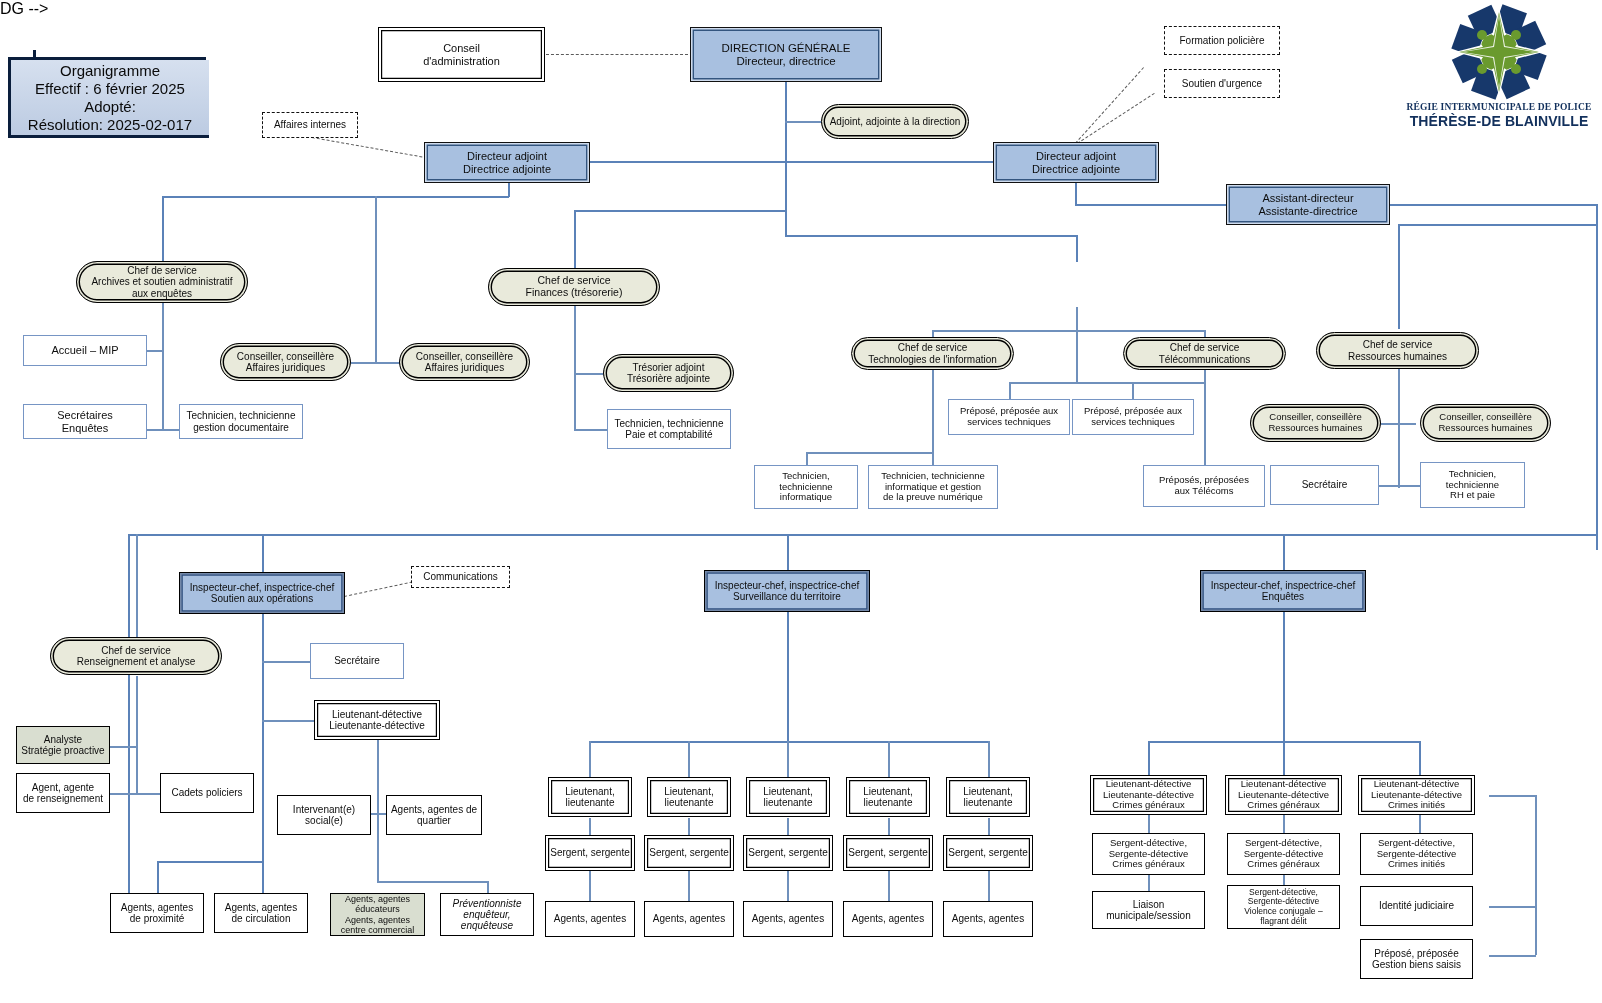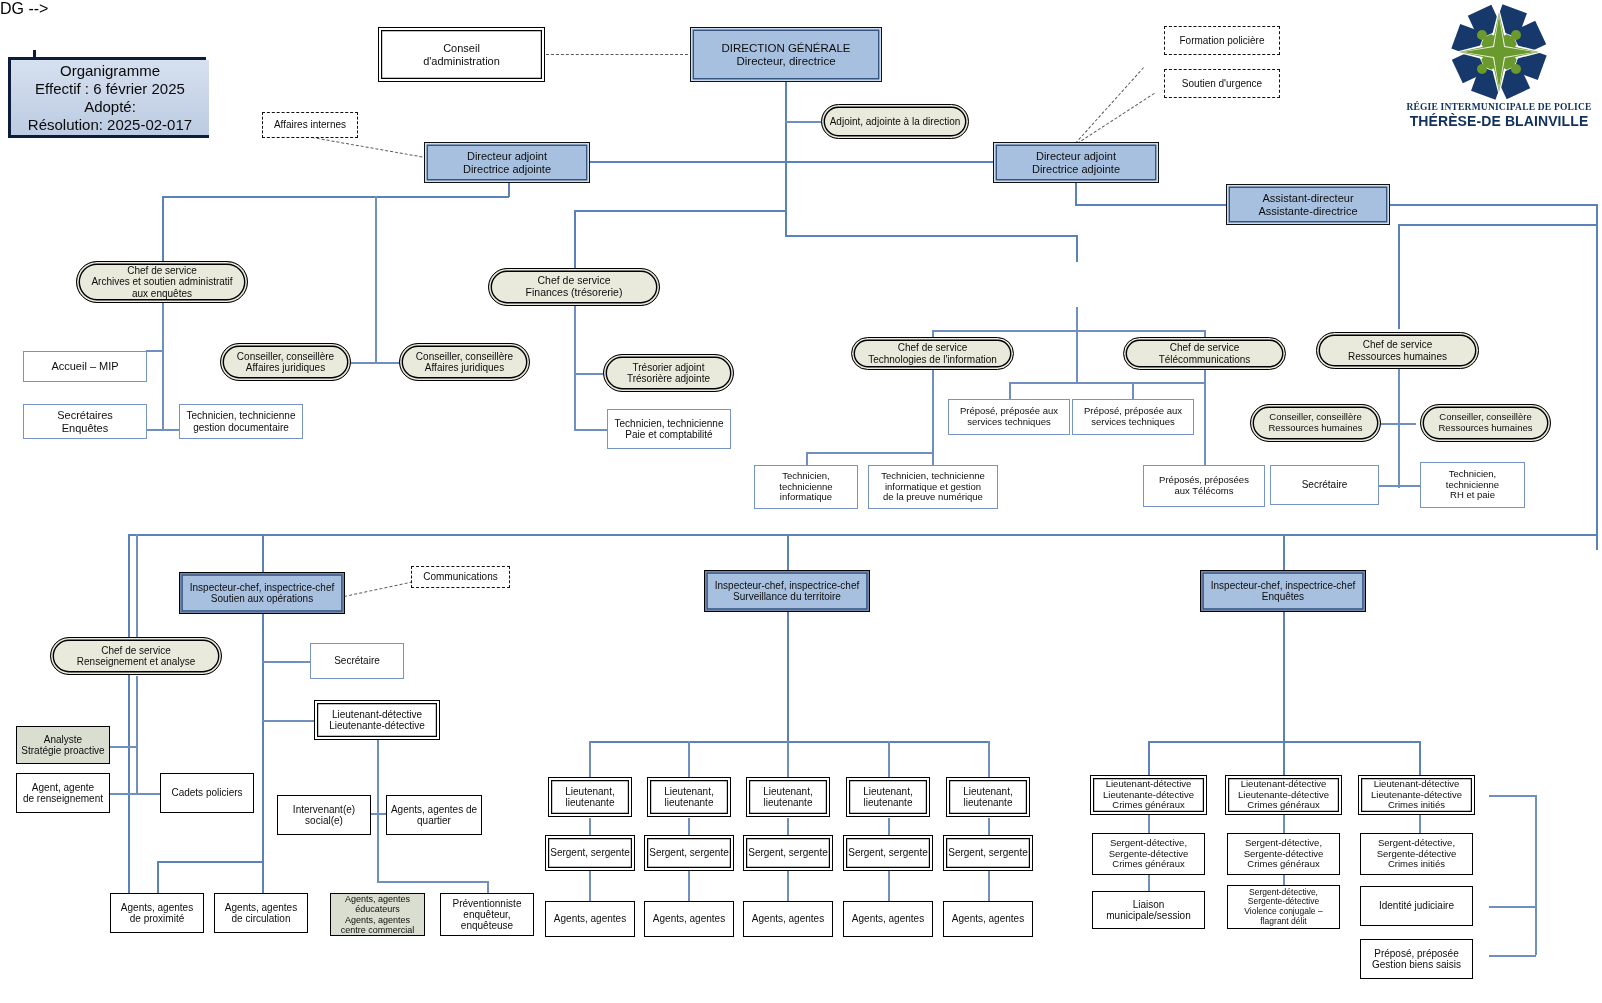--- a/index.html
+++ b/index.html
@@ -289,21 +289,21 @@
     <span>Assistant-directeur
 Assistante-directrice</span>
   </div>
 
   
   <div class="node b-round" style="left:76px;top:261px;width:172px;height:42px;font-size:10px;">
     <span>Chef de service
 Archives et soutien administratif
 aux enquêtes</span>
   </div>
-  <div class="node b-thinblue" style="left:23px;top:335px;width:124px;height:31px;margin-top:16px;">
+  <div class="node b-thinblue" style="left:23px;top:335px;width:124px;height:31px;">
     <span>Accueil – MIP</span>
   </div>
   <div class="node b-thinblue" style="left:23px;top:404px;width:124px;height:35px;">
     <span>Secrétaires
 Enquêtes</span>
   </div>
   <div class="node b-thinblue" style="left:179px;top:404px;width:124px;height:35px;font-size:10px;">
     <span>Technicien, technicienne
 gestion documentaire</span>
   </div>
@@ -429,21 +429,21 @@
   <div class="node b-thinblack" style="left:214px;top:893px;width:94px;height:40px;font-size:10px;">
     <span>Agents, agentes
 de circulation</span>
   </div>
   <div class="node b-greyfill" style="left:330px;top:893px;width:95px;height:43px;font-size:9px;">
     <span>Agents, agentes
 éducateurs
 Agents, agentes
 centre commercial</span>
   </div>
-  <div class="node b-thinblack" style="left:440px;top:893px;width:94px;height:43px;font-size:10px;">
+  <div class="node b-thinblack" style="left:440px;top:893px;width:94px;height:43px;font-size:10px;font-style:italic;">
     <span>Préventionniste
 enquêteur,
 enquêteuse</span>
   </div>
 
   
   <div class="node b-blue" style="left:704px;top:570px;width:166px;height:42px;font-size:10px;">
     <span>Inspecteur-chef, inspectrice-chef
 Surveillance du territoire</span>
   </div>

